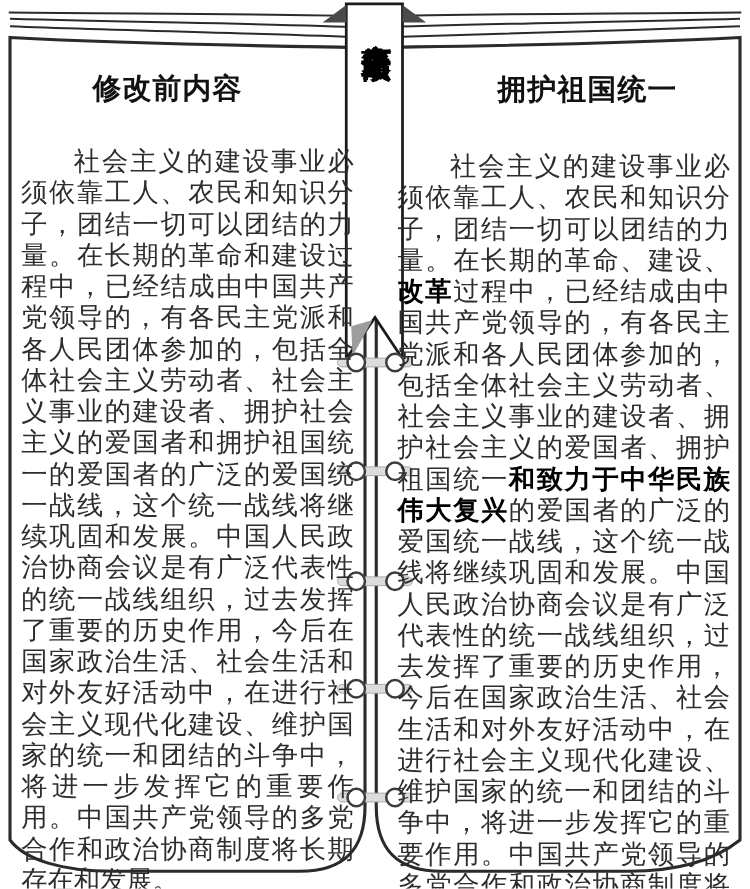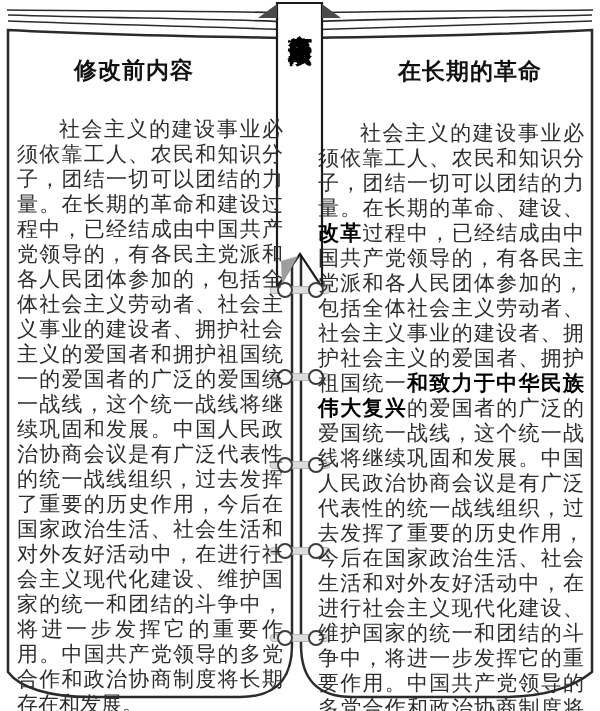--- a/index.html
+++ b/index.html
@@ -2,21 +2,21 @@
 <html style="--page-border: #2b2b2b; --body-text: #2d2d2d; --bold-text: #000000; --ribbon-fold: #4a4a4a; --ribbon-shadow: #9e9e9e; --ring-wire: #dcdcdc;"><head>
 <meta charset="utf-8">
 <style>
   html, body { margin: 0; padding: 0; background: #ffffff; }
   .stage {
     position: relative;
     width: 600px;
     height: 711px;
     background: #ffffff;
     overflow: hidden;
-    font-family: Liberation Serif, serif;
+    font-family: Liberation Sans, sans-serif;
   }
   svg.bg { position: absolute; left: 0; top: 0; }
 
   .page-shape { fill: #ffffff; stroke: var(--page-border, #2b2b2b); stroke-width: 2.5; }
   .sheet-line { fill: none; stroke: var(--page-border, #2b2b2b); stroke-width: 1.6; }
   .ribbon-shape { fill: #ffffff; stroke: #1a1a1a; stroke-width: 2.2; }
   .fold { fill: var(--ribbon-fold, #4a4a4a); }
   .shadow { fill: var(--ribbon-shadow, #9e9e9e); }
   .wire { fill: var(--ring-wire, #dcdcdc); stroke: #ababab; stroke-width: 0.8; }
   .ring-hole { fill: #ffffff; stroke: #3c3c3c; stroke-width: 2; }
@@ -108,21 +108,21 @@
       <g>
         <rect class="wire" x="270" y="634.5" width="60" height="7" rx="3.5"></rect>
         <circle class="ring-hole" cx="285" cy="638" r="7"></circle>
         <circle class="ring-hole" cx="316" cy="638" r="7"></circle>
       </g>
     </g>
   </svg>
 
   <div class="title" style="left:74px; top:55px;">修改前内容</div>
 
-  <div class="title" style="left:398px; top:56px;">在长期的革命</div>
+  <div class="title" style="left:398px; top:56px;">拥护祖国统一</div>
 
   <div class="body-text" style="left:17px; top:117px;">社会主义的建设事业必须依靠工人、农民和知识分子，团结一切可以团结的力量。在长期的革命和建设过程中，已经结成由中国共产党领导的，有各民主党派和各人民团体参加的，包括全体社会主义劳动者、社会主义事业的建设者、拥护社会主义的爱国者和拥护祖国统一的爱国者的广泛的爱国统一战线，这个统一战线将继续巩固和发展。中国人民政治协商会议是有广泛代表性的统一战线组织，过去发挥了重要的历史作用，今后在国家政治生活、社会生活和对外友好活动中，在进行社会主义现代化建设、维护国家的统一和团结的斗争中，将进一步发挥它的重要作用。中国共产党领导的多党合作和政治协商制度将长期存在和发展。</div>
 
   <div class="body-text" style="left:318px; top:121px;"><span>社会主义的建设事业必须依靠工人、农民和知识分子，团结一切可以团结的力量。在长期的革命、建设、</span><span class="bold-ins">改革</span><span>过程中，已经结成由中国共产党领导的，有各民主党派和各人民团体参加的，包括全体社会主义劳动者、社会主义事业的建设者、拥护社会主义的爱国者、拥护祖国统一</span><span class="bold-ins">和致力于中华民族伟大复兴</span><span>的爱国者的广泛的爱国统一战线，这个统一战线将继续巩固和发展。中国人民政治协商会议是有广泛代表性的统一战线组织，过去发挥了重要的历史作用，今后在国家政治生活、社会生活和对外友好活动中，在进行社会主义现代化建设、维护国家的统一和团结的斗争中，将进一步发挥它的重要作用。中国共产党领导的多党合作和政治协商制度将长期存在和发展。</span></div>
 
   <div class="ribbon-label">序言第十自然段</div>
 
 </div>
 
 </body></html>

